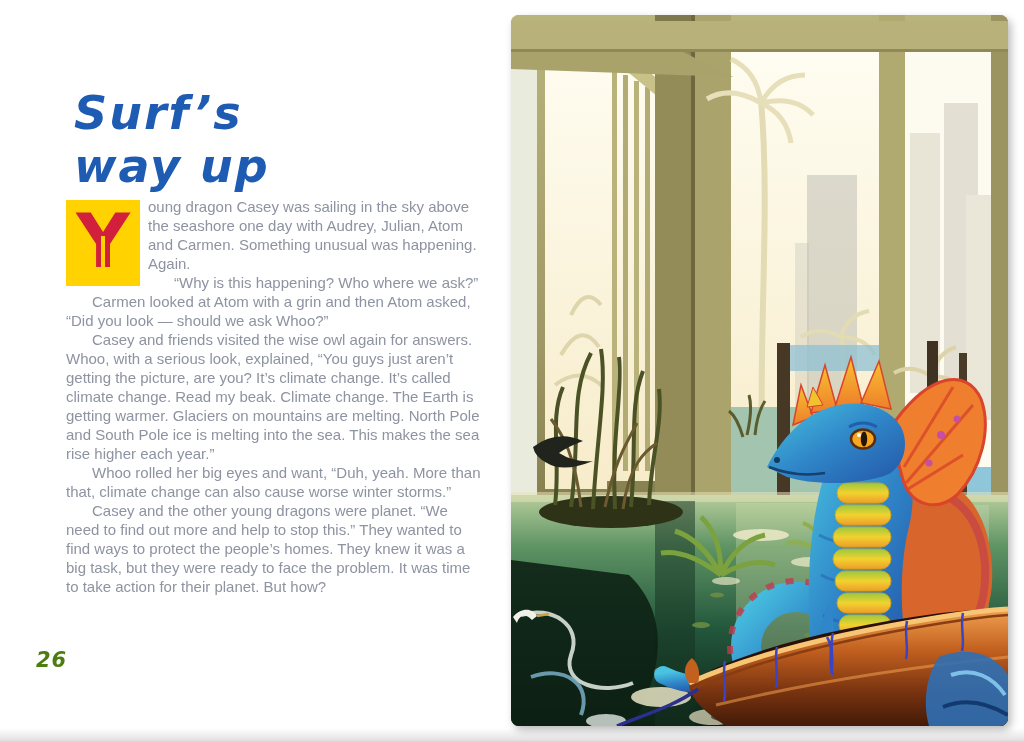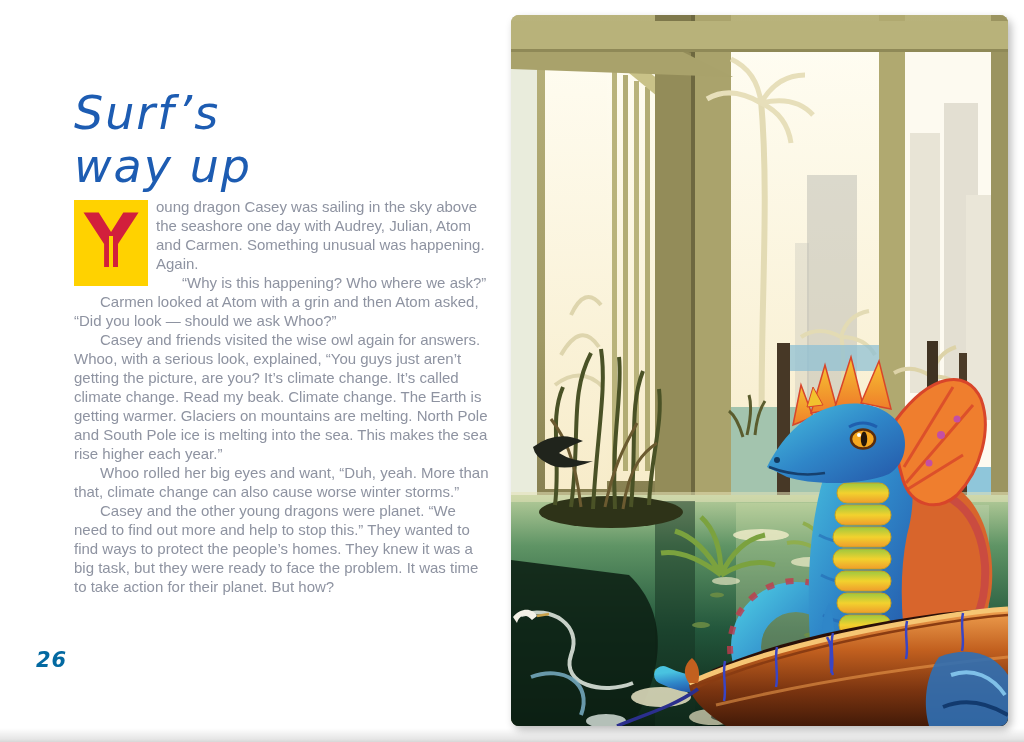--- a/index.html
+++ b/index.html
@@ -11,47 +11,47 @@
   .page{position:absolute;inset:0;background:#ffffff;}
   .page-edge-shadow{
     position:absolute;left:0;right:0;bottom:0;height:14px;
     background:linear-gradient(to bottom, rgba(0,0,0,0) 0%, rgba(0,0,0,0.10) 80%, rgba(0,0,0,0.16) 100%);
   }
   
   .chapter-title{
     position:absolute;left:74px;top:56px;
     color:#1d5cb2;
     font-family:"DejaVu Sans", sans-serif;
-    font-style:italic;font-weight:normal;
+    font-style:italic;font-weight:bold;
     font-size:46px;line-height:53px;letter-spacing:2px;
   }
   .chapter-title span{display:block;}
   .story{
-    position:absolute;left:74px;top:197px;width:419px;
+    position:absolute;left:66px;top:197px;width:419px;
     color:#8e93a1;font-size:15px;line-height:19px;
     text-align:left;
   }
   .story p{margin:0;text-indent:26px;}
   .story p.first{text-indent:0;}
   .dropcap{
     float:left;width:74px;height:86px;background:#ffd200;
     margin:3px 8px 0 0;position:relative;
     display:flex;align-items:center;justify-content:center;
   }
   .dropcap-letter{
     color:#d21f3c;font-family:"DejaVu Sans", sans-serif;
     font-weight:bold;font-size:74px;line-height:1;transform:translateY(-2px);
   }
   .dropcap::after{
     content:"";position:absolute;left:50%;top:42%;transform:translateX(-50%);
     width:4px;height:46%;background:#ffd200;
   }
   .page-number{
     position:absolute;left:36px;top:648px;
-    color:#0369a1;font-family:"DejaVu Sans", sans-serif;
+    color:#4d7c0f;font-family:"DejaVu Sans", sans-serif;
     font-style:italic;font-weight:bold;font-size:21px;letter-spacing:1px;
   }
   
   figure.illustration{
     position:absolute;left:511px;top:15px;width:497px;height:711px;margin:0;
     border-radius:8px;overflow:hidden;
     box-shadow:3px 4px 9px rgba(0,0,0,0.28);
     background:#b6b079;
   }
   figure.illustration svg{display:block;width:497px;height:711px;}

